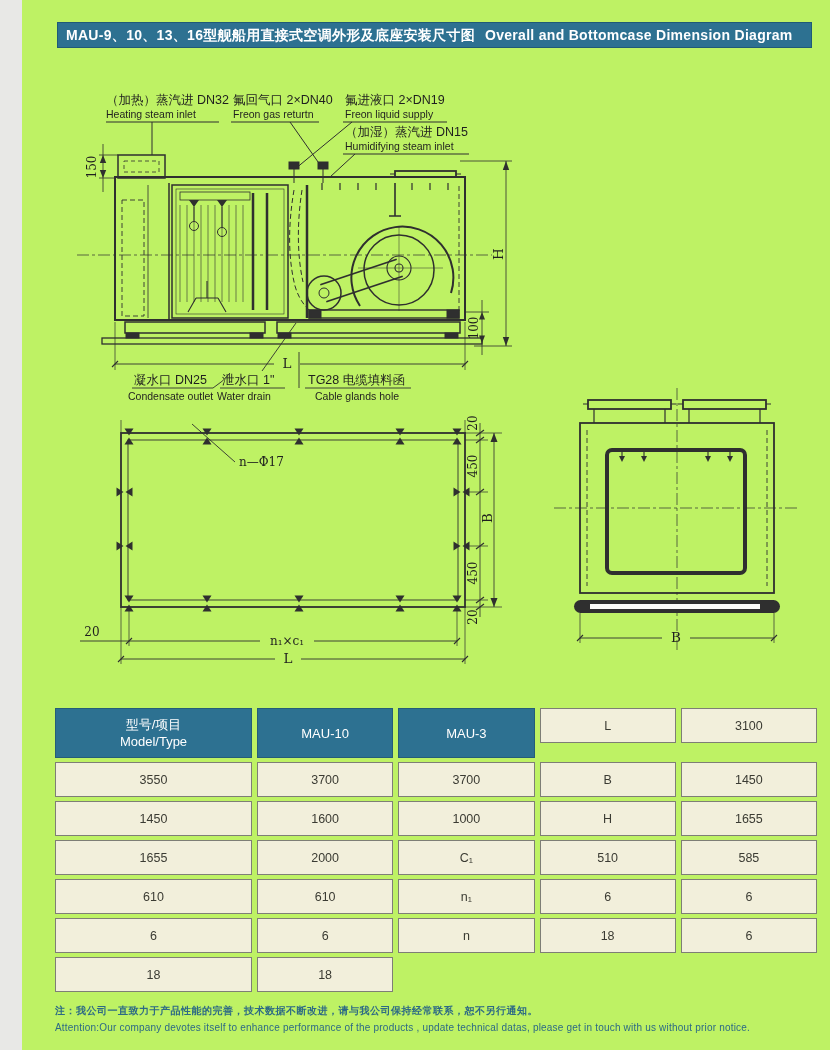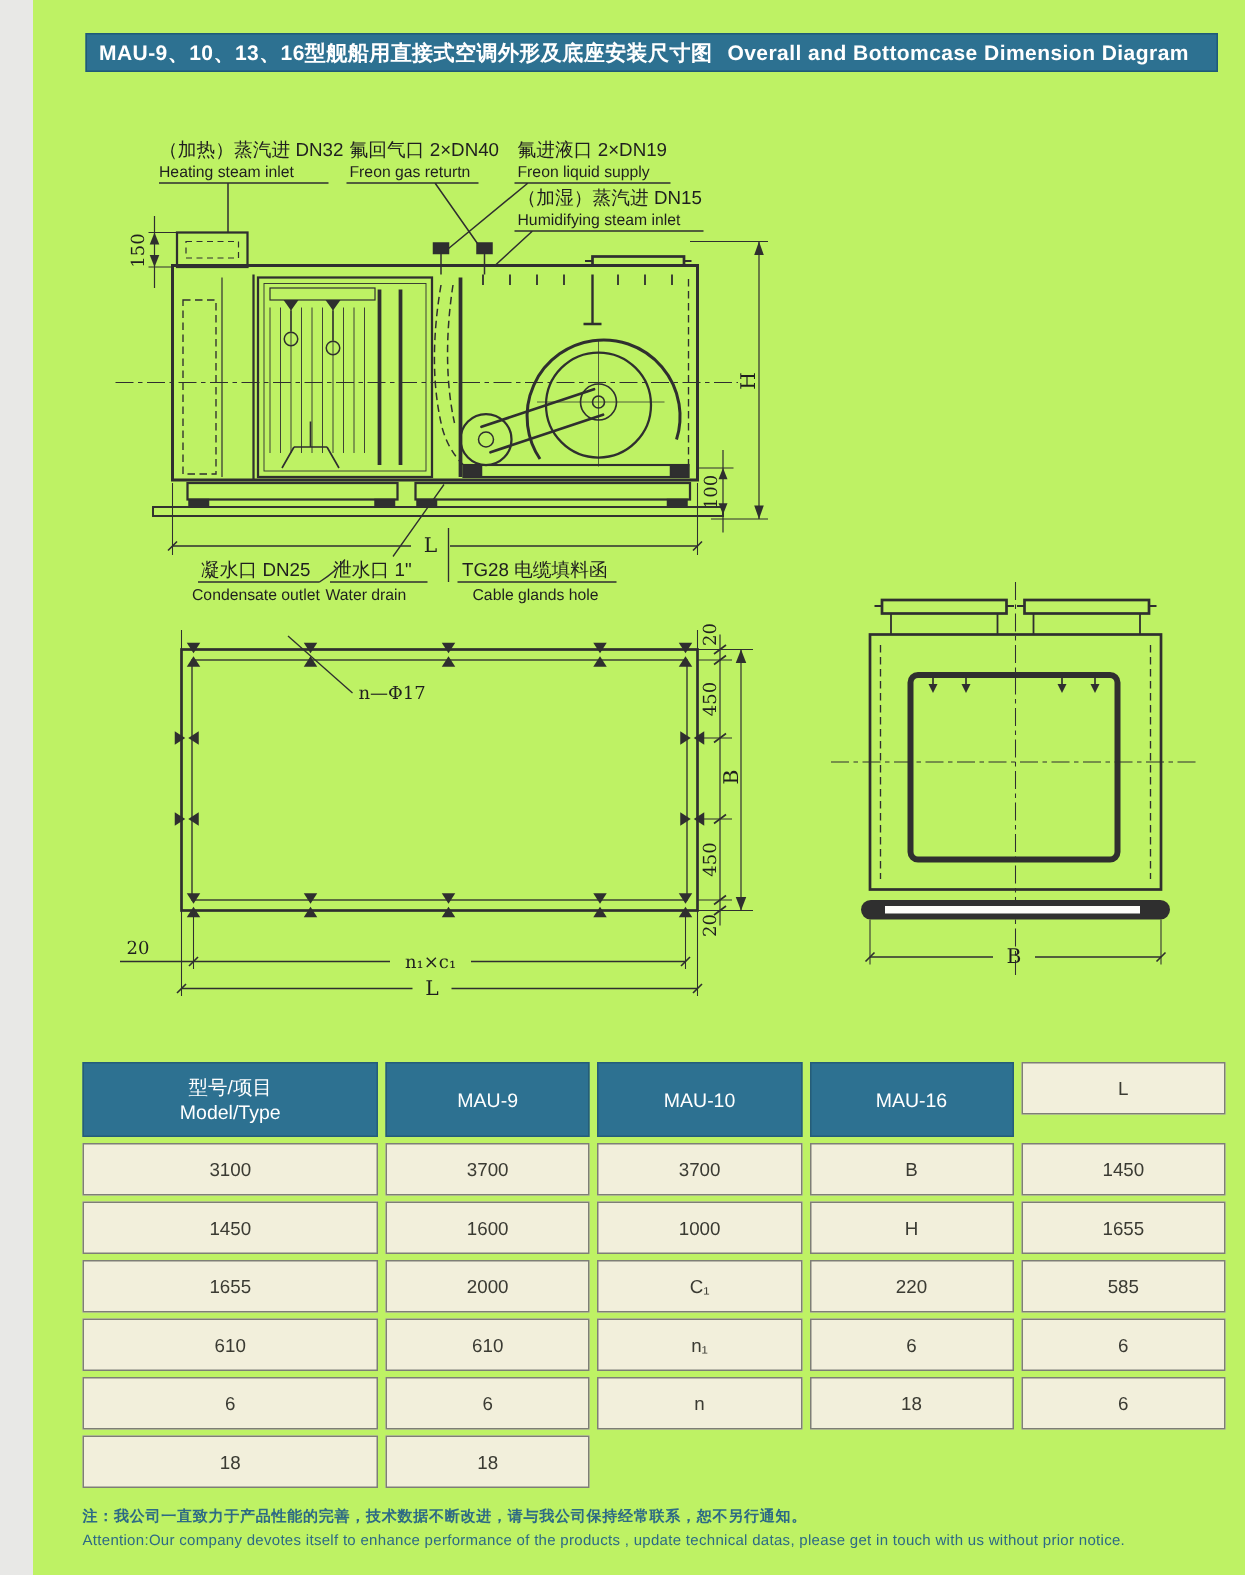--- a/index.html
+++ b/index.html
@@ -268,42 +268,42 @@
       <path d="M555,641 L561,635 M749,641 L755,635" stroke-width="1.1"></path>
       <text class="dimbig" x="654" y="642" text-anchor="middle">B</text>
     </g>
   </svg>
 
   <div class="spec-table">
     <div class="th">
       <span>型号/项目</span>
       <span>Model/Type</span>
     </div>
-    <div class="th">MAU-9</div>
     <div class="th">MAU-10</div>
-    <div class="th">MAU-16</div>
+    <div class="th">MAU-3</div>
 
     <div class="td">L</div>
     <div class="td">3100</div>
+    <div class="td">3550</div>
     <div class="td">3700</div>
     <div class="td">3700</div>
 
     <div class="td">B</div>
     <div class="td">1450</div>
     <div class="td">1450</div>
     <div class="td">1600</div>
     <div class="td">1000</div>
 
     <div class="td">H</div>
     <div class="td">1655</div>
     <div class="td">1655</div>
     <div class="td">2000</div>
 
     <div class="td">C₁</div>
-    <div class="td">220</div>
+    <div class="td">510</div>
     <div class="td">585</div>
     <div class="td">610</div>
     <div class="td">610</div>
 
     <div class="td">n₁</div>
     <div class="td">6</div>
     <div class="td">6</div>
     <div class="td">6</div>
     <div class="td">6</div>
 

